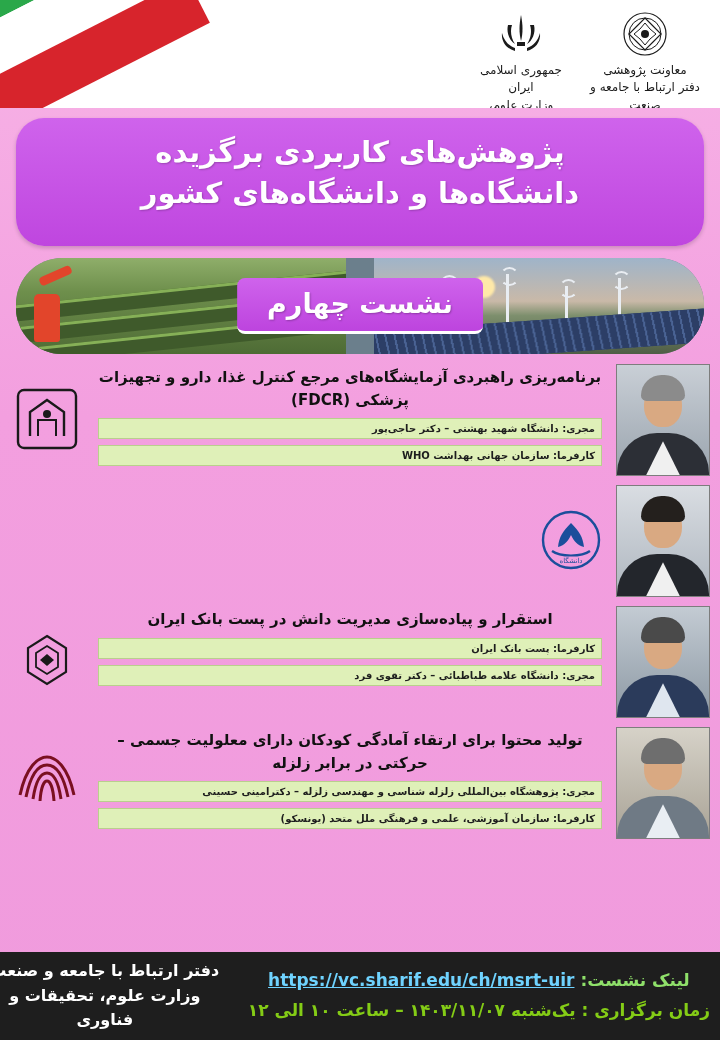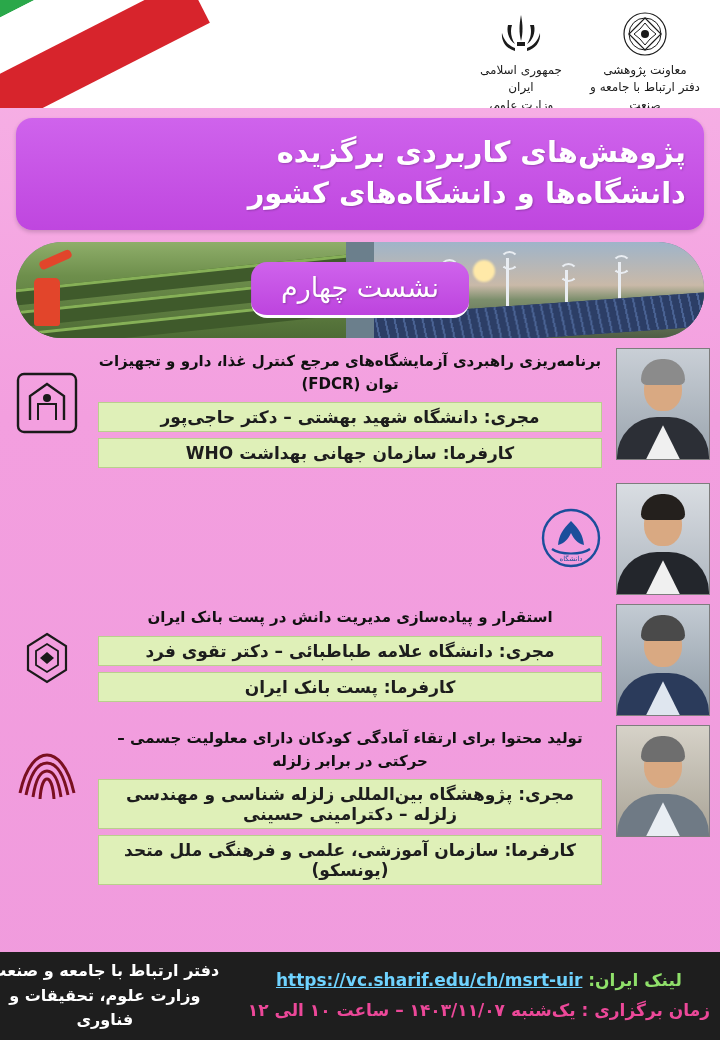--- a/index.html
+++ b/index.html
@@ -67,23 +67,23 @@
     color: #1b1b1b;
     margin-top: 2px;
     letter-spacing: 0px;
   }
 
   
   .title-band {
     margin: 10px 16px 0 16px;
     background: #c957e8;
     background: linear-gradient(180deg, #cf63ec 0%, #bf46df 100%);
-    border-radius: 16px;
-    padding: 14px 18px 16px 18px;
-    text-align: right;
+    border-radius: 28px;
+    padding: 14px 18px 32px 18px;
+    text-align: center;
     box-shadow: 0 2px 4px rgba(0,0,0,0.18);
   }
   .title-band h1 {
     margin: 0;
     color: #ffffff;
     font-size: 29px;
     line-height: 1.42;
     font-weight: bold;
     text-shadow: 1px 1px 2px rgba(0,0,0,0.22);
   }
@@ -184,23 +184,23 @@
 
   .session-badge {
     position: absolute;
     left: 50%;
     top: 50%;
     transform: translate(-50%, -50%);
     background: #c957e8;
     background: linear-gradient(180deg, #cf63ec 0%, #bd44de 100%);
     color: #ffffff;
     font-size: 27px;
-    font-weight: normal;
+    font-weight: bold;
     padding: 10px 30px 12px 30px;
-    border-radius: 16px;
+    border-radius: 8px;
     white-space: nowrap;
     text-shadow: 1px 1px 2px rgba(0,0,0,0.25);
     border-bottom: 3px solid #ffffff;
   }
 
   
   .projects {
     margin: 10px 10px 0 10px;
   }
   .project-row {
@@ -261,23 +261,22 @@
     font-weight: bold;
     color: #111111;
     line-height: 1.5;
     text-align: center;
     margin: 2px 4px 7px 4px;
   }
   .proj-field {
     background: #dff0b8;
     border: 1px solid #b9cf8d;
     color: #1d1d1d;
-    font-size: 17px;
+    font-size: 10px;
     font-weight: bold;
-    text-align: center;
     padding: 4px 6px;
     margin: 0 6px 6px 6px;
   }
   .org-logo {
     flex: 0 0 74px;
     width: 74px;
     height: 110px;
     display: flex;
     align-items: center;
     justify-content: center;
@@ -314,21 +313,21 @@
     white-space: nowrap;
   }
   .footer-link {
     color: #6fd3ff;
     text-decoration: underline;
     direction: ltr;
     unicode-bidi: embed;
     margin-top: 12px;
   }
   .label-green { color: #8fe06a; }
-  .label-white { color: #ec4899; }
+  .label-white { color: #84cc16; }
 </style>
 </head>
 <body>
 
 <div class="poster">
 
   <div class="header">
     <div class="flag">
       <div class="band green"></div>
       <div class="band white"></div>
@@ -399,21 +398,21 @@
 
     <div class="project-row">
       <div class="photo">
         <div class="bg" style="background:linear-gradient(180deg,#c9cfd6,#9aa4ae);"></div>
         <div class="shoulders" style="background:#2c2f36;"></div>
         <div class="head"></div>
         <div class="hair" style="background:#8b8b8b;"></div>
         <div class="shirt"></div>
       </div>
       <div class="proj-body">
-        <div class="proj-title">برنامه‌ریزی راهبردی آزمایشگاه‌های مرجع کنترل غذا، دارو و تجهیزات توان (FDCR)</div>
+        <div class="proj-title">برنامه‌ریزی راهبردی آزمایشگاه‌های مرجع کنترل غذا، دارو و تجهیزات پزشکی (FDCR)</div>
         <div class="proj-field">مجری: دانشگاه شهید بهشتی  –  دکتر حاجی‌پور</div>
         <div class="proj-field">کارفرما: سازمان جهانی بهداشت WHO</div>
       </div>
       <div class="org-logo">
         <svg width="66" height="66" viewBox="0 0 66 66" aria-hidden="true">
           <rect x="4" y="4" width="58" height="58" rx="6" fill="none" stroke="#1a1a1a" stroke-width="2.4"></rect>
           <path d="M16 50 L16 26 L33 14 L50 26 L50 50" fill="none" stroke="#1a1a1a" stroke-width="2.4"></path>
           <path d="M24 50 L24 34 L42 34 L42 50" fill="none" stroke="#1a1a1a" stroke-width="2"></path>
           <circle cx="33" cy="28" r="4" fill="#1a1a1a"></circle>
         </svg>
@@ -441,22 +440,22 @@
     <div class="project-row">
       <div class="photo">
         <div class="bg" style="background:linear-gradient(180deg,#c3cbd3,#8d99a4);"></div>
         <div class="shoulders" style="background:#2b3b5b;"></div>
         <div class="head"></div>
         <div class="hair" style="background:#4a4a4a;"></div>
         <div class="shirt" style="background:#dfe6ef;"></div>
       </div>
       <div class="proj-body">
         <div class="proj-title">استقرار و پیاده‌سازی مدیریت دانش در پست بانک ایران</div>
+        <div class="proj-field">کارفرما: پست بانک ایران</div>
         <div class="proj-field">مجری: دانشگاه علامه طباطبائی – دکتر تقوی فرد</div>
-        <div class="proj-field">کارفرما: پست بانک ایران</div>
       </div>
       <div class="org-logo">
         <svg width="66" height="66" viewBox="0 0 66 66" aria-hidden="true">
           <path d="M33 8 L52 20 L52 44 L33 56 L14 44 L14 20 Z" fill="none" stroke="#1a1a1a" stroke-width="2.2"></path>
           <path d="M33 18 L44 25 L44 39 L33 46 L22 39 L22 25 Z" fill="none" stroke="#1a1a1a" stroke-width="1.8"></path>
           <path d="M26 32 L33 26 L40 32 L33 38 Z" fill="#1a1a1a"></path>
         </svg>
       </div>
     </div>
 
@@ -481,21 +480,21 @@
           <path d="M26 54 C27 40 30 34 33 34 C36 34 39 40 40 54" fill="none" stroke="#7a1020" stroke-width="3"></path>
         </svg>
       </div>
     </div>
 
   </div>
 
   <div class="footer">
     <div class="footer-right">
       <div class="footer-line">
-        <span class="label-green">لینک ایران:</span>
+        <span class="label-green">لینک نشست:</span>
         <a class="footer-link" href="#">https://vc.sharif.edu/ch/msrt-uir</a>
       </div>
       <div class="footer-line label-white">زمان برگزاری : یک‌شنبه ۱۴۰۳/۱۱/۰۷ – ساعت ۱۰ الی ۱۲</div>
     </div>
     <div class="footer-left" style="white-space:pre-line;">دفتر ارتباط با جامعه و صنعت
 وزارت علوم، تحقیقات و فناوری</div>
   </div>
 
 </div>
 

